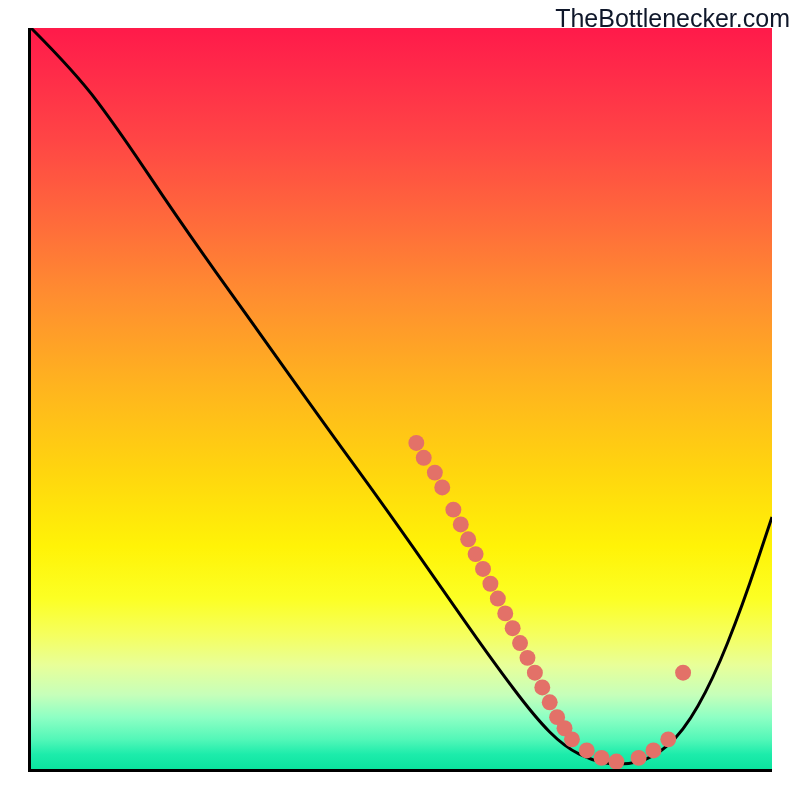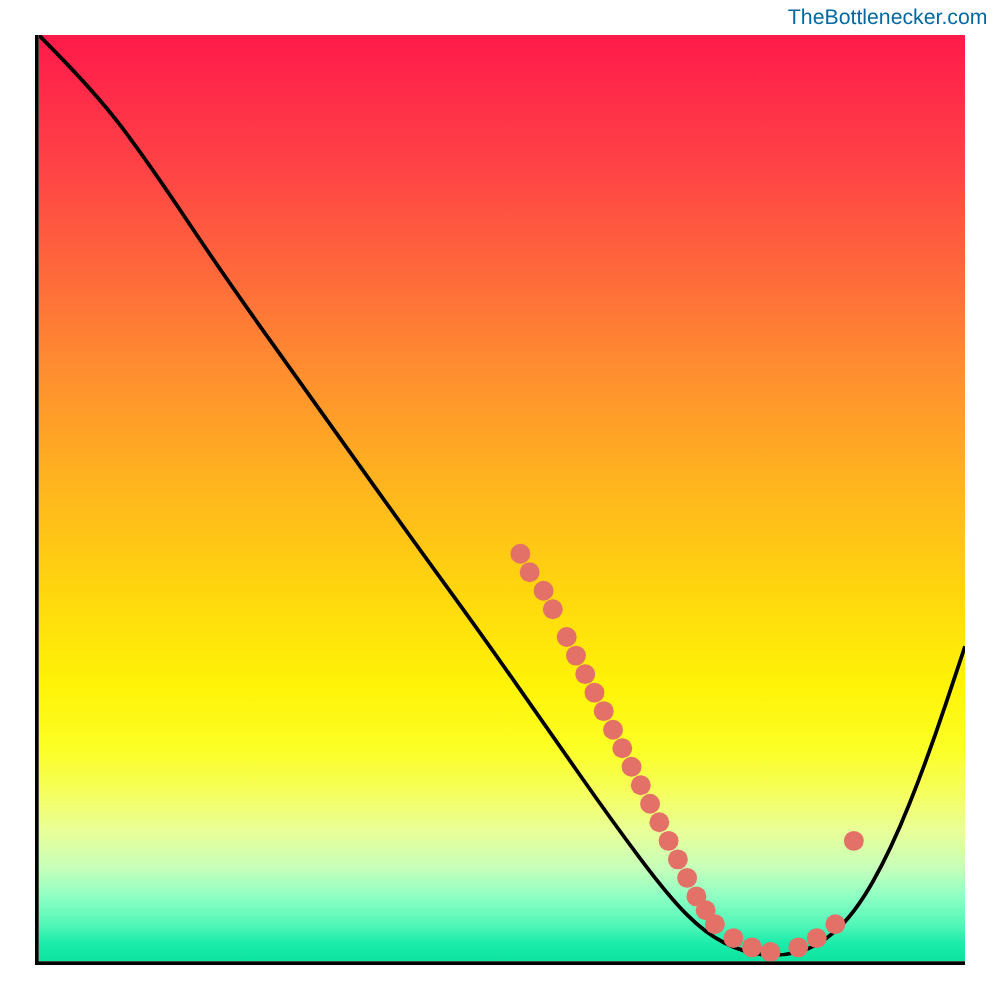--- a/index.html
+++ b/index.html
@@ -7,22 +7,22 @@
     width: 800px;
     height: 800px;
     background: #ffffff;
     position: relative;
     font-family: Arial, sans-serif;
   }
   .attribution {
     position: absolute;
     top: 4px;
     right: 10px;
-    font-size: 17px;
-    color: #0369a1;
+    font-size: 25px;
+    color: #0f172a;
     font-weight: normal;
   }
   .plot-area {
     position: absolute;
     top: 28px;
     left: 28px;
     width: 744px;
     height: 744px;
     border: 3px solid #000;
     border-top: none;

